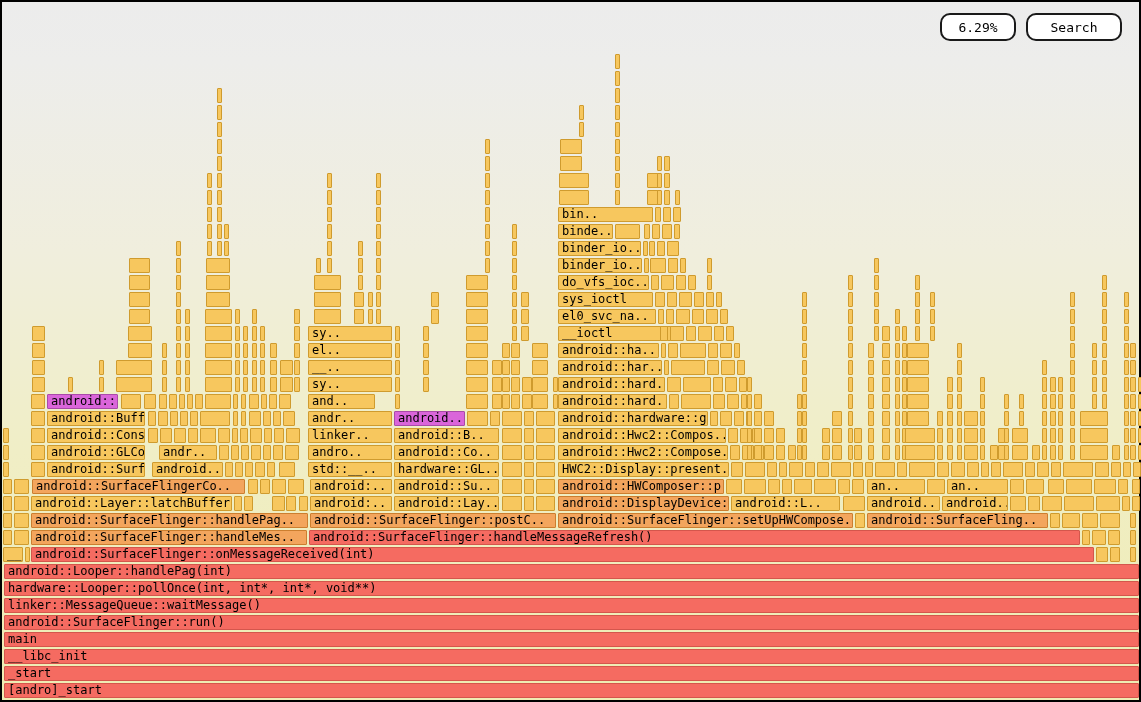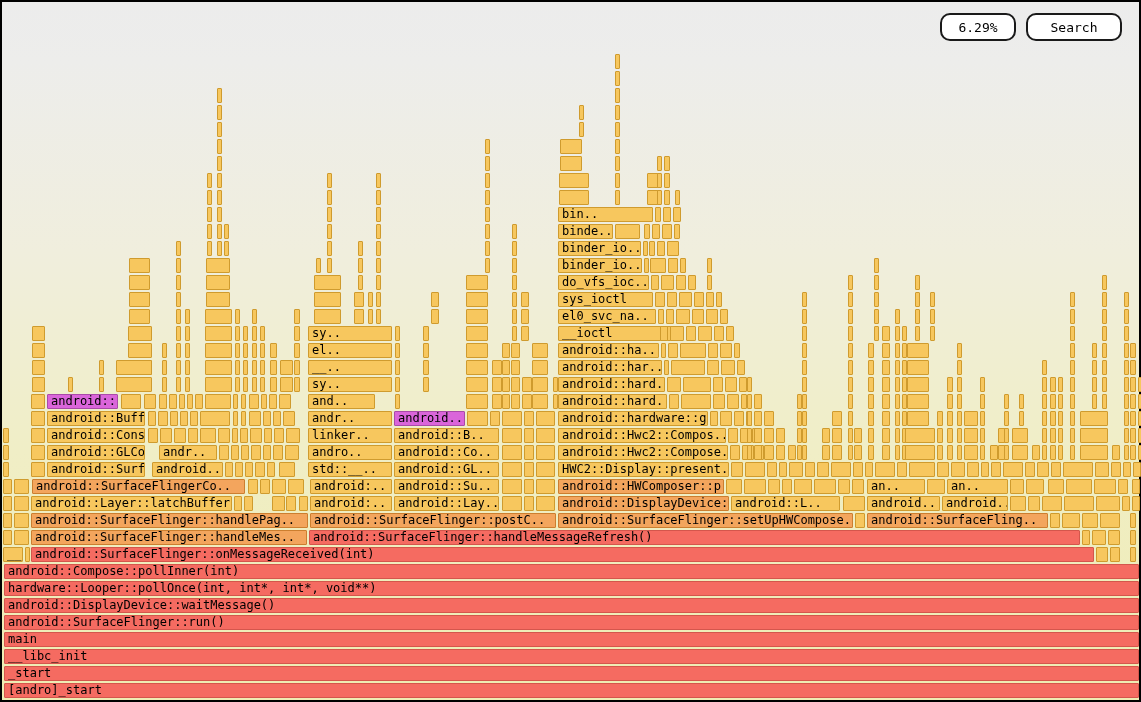--- a/index.html
+++ b/index.html
@@ -39,23 +39,23 @@
 </head>
 <body>
 <div id="page">
 
   <div id="toolbar">
     <div class="pill" id="match-pill">6.29%</div>
     <div class="pill" id="search-btn">Search</div>
   </div>
 
   <div id="flame">
-      <div class="fr" title="android::Looper::pollInner(int)" style="left: 2px; top: 562px; width: 1135px; background: rgb(245, 107, 97); border-color: rgb(212, 86, 76);">android::Compose::pollInner(int)</div>
+      <div class="fr" title="android::Looper::pollInner(int)" style="left: 2px; top: 562px; width: 1135px; background: rgb(245, 107, 97); border-color: rgb(212, 86, 76);">android::Looper::handlePag(int)</div>
       <div class="fr" title="android::Looper::pollOnce(int, int*, int*, void**)" style="left: 2px; top: 579px; width: 1135px; background: rgb(245, 107, 97); border-color: rgb(212, 86, 76);">hardware::Looper::pollOnce(int, int*, int*, void**)</div>
-      <div class="fr" title="android::MessageQueue::waitMessage()" style="left: 2px; top: 596px; width: 1135px; background: rgb(245, 107, 97); border-color: rgb(212, 86, 76);">android::DisplayDevice::waitMessage()</div>
+      <div class="fr" title="android::MessageQueue::waitMessage()" style="left: 2px; top: 596px; width: 1135px; background: rgb(245, 107, 97); border-color: rgb(212, 86, 76);">linker::MessageQueue::waitMessage()</div>
       <div class="fr" title="android::SurfaceFlinger::run()" style="left: 2px; top: 613px; width: 1135px; background: rgb(245, 107, 97); border-color: rgb(212, 86, 76);">android::SurfaceFlinger::run()</div>
       <div class="fr" title="main" style="left: 2px; top: 630px; width: 1135px; background: rgb(245, 107, 97); border-color: rgb(212, 86, 76);">main</div>
       <div class="fr" title="__libc_init" style="left: 2px; top: 647px; width: 1135px; background: rgb(245, 107, 97); border-color: rgb(212, 86, 76);">__libc_init</div>
       <div class="fr" title="_start" style="left: 2px; top: 664px; width: 1135px; background: rgb(245, 107, 97); border-color: rgb(212, 86, 76);">_start</div>
       <div class="fr" title="[linker]_start" style="left: 2px; top: 681px; width: 1135px; background: rgb(245, 107, 97); border-color: rgb(212, 86, 76);">[andro]_start</div>
       <div class="fr" style="left: 29px; top: 392px; width: 14px; background: rgb(247, 199, 94); border-color: rgb(207, 155, 46);"></div>
       <div class="fr" title="android::.." style="left: 45px; top: 392px; width: 71px; background: rgb(218, 101, 218); border-color: rgb(169, 74, 169);">android::..</div>
       <div class="fr" style="left: 119px; top: 392px; width: 20px; background: rgb(247, 199, 94); border-color: rgb(207, 155, 46);"></div>
       <div class="fr" style="left: 142px; top: 392px; width: 12px; background: rgb(247, 199, 94); border-color: rgb(207, 155, 46);"></div>
       <div class="fr" style="left: 157px; top: 392px; width: 8px; background: rgb(247, 199, 94); border-color: rgb(207, 155, 46);"></div>
@@ -176,21 +176,21 @@
       <div class="fr" style="left: 522px; top: 409px; width: 10px; background: rgb(247, 199, 94); border-color: rgb(207, 155, 46);"></div>
       <div class="fr" style="left: 534px; top: 409px; width: 19px; background: rgb(247, 199, 94); border-color: rgb(207, 155, 46);"></div>
       <div class="fr" title="android::B.." style="left: 392px; top: 426px; width: 105px; background: rgb(247, 199, 94); border-color: rgb(207, 155, 46);">android::B..</div>
       <div class="fr" style="left: 500px; top: 426px; width: 20px; background: rgb(247, 199, 94); border-color: rgb(207, 155, 46);"></div>
       <div class="fr" style="left: 522px; top: 426px; width: 10px; background: rgb(247, 199, 94); border-color: rgb(207, 155, 46);"></div>
       <div class="fr" style="left: 534px; top: 426px; width: 19px; background: rgb(247, 199, 94); border-color: rgb(207, 155, 46);"></div>
       <div class="fr" title="android::Co.." style="left: 392px; top: 443px; width: 105px; background: rgb(247, 199, 94); border-color: rgb(207, 155, 46);">android::Co..</div>
       <div class="fr" style="left: 500px; top: 443px; width: 20px; background: rgb(247, 199, 94); border-color: rgb(207, 155, 46);"></div>
       <div class="fr" style="left: 522px; top: 443px; width: 10px; background: rgb(247, 199, 94); border-color: rgb(207, 155, 46);"></div>
       <div class="fr" style="left: 534px; top: 443px; width: 19px; background: rgb(247, 199, 94); border-color: rgb(207, 155, 46);"></div>
-      <div class="fr" title="android::GL.." style="left: 392px; top: 460px; width: 105px; background: rgb(247, 199, 94); border-color: rgb(207, 155, 46);">android::GL..</div>
+      <div class="fr" title="android::GL.." style="left: 392px; top: 460px; width: 105px; background: rgb(247, 199, 94); border-color: rgb(207, 155, 46);">hardware::GL..</div>
       <div class="fr" style="left: 500px; top: 460px; width: 20px; background: rgb(247, 199, 94); border-color: rgb(207, 155, 46);"></div>
       <div class="fr" style="left: 522px; top: 460px; width: 10px; background: rgb(247, 199, 94); border-color: rgb(207, 155, 46);"></div>
       <div class="fr" style="left: 534px; top: 460px; width: 19px; background: rgb(247, 199, 94); border-color: rgb(207, 155, 46);"></div>
       <div class="fr" title="android::Su.." style="left: 392px; top: 477px; width: 105px; background: rgb(247, 199, 94); border-color: rgb(207, 155, 46);">android::Su..</div>
       <div class="fr" style="left: 500px; top: 477px; width: 20px; background: rgb(247, 199, 94); border-color: rgb(207, 155, 46);"></div>
       <div class="fr" style="left: 522px; top: 477px; width: 10px; background: rgb(247, 199, 94); border-color: rgb(207, 155, 46);"></div>
       <div class="fr" style="left: 534px; top: 477px; width: 19px; background: rgb(247, 199, 94); border-color: rgb(207, 155, 46);"></div>
       <div class="fr" title="android::Lay.." style="left: 392px; top: 494px; width: 105px; background: rgb(247, 199, 94); border-color: rgb(207, 155, 46);">android::Lay..</div>
       <div class="fr" style="left: 500px; top: 494px; width: 20px; background: rgb(247, 199, 94); border-color: rgb(207, 155, 46);"></div>
       <div class="fr" style="left: 522px; top: 494px; width: 10px; background: rgb(247, 199, 94); border-color: rgb(207, 155, 46);"></div>

